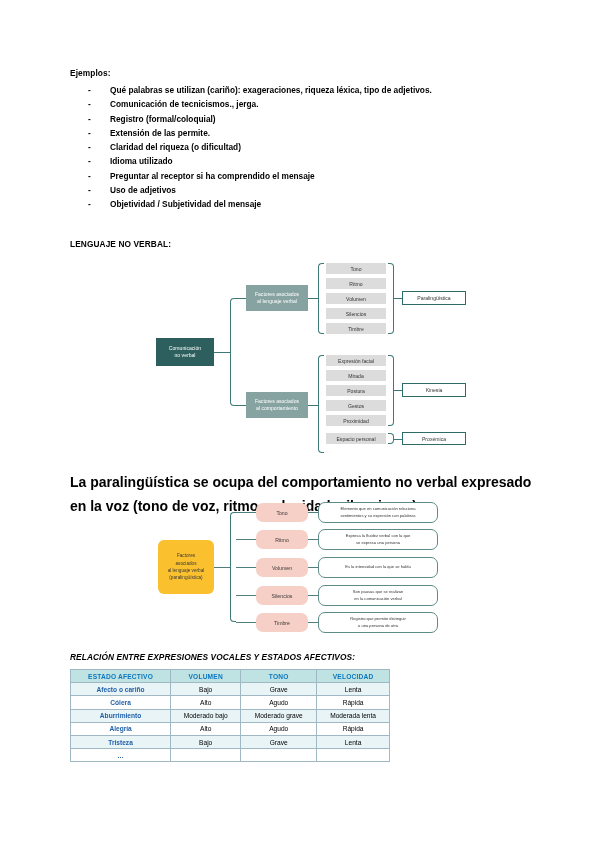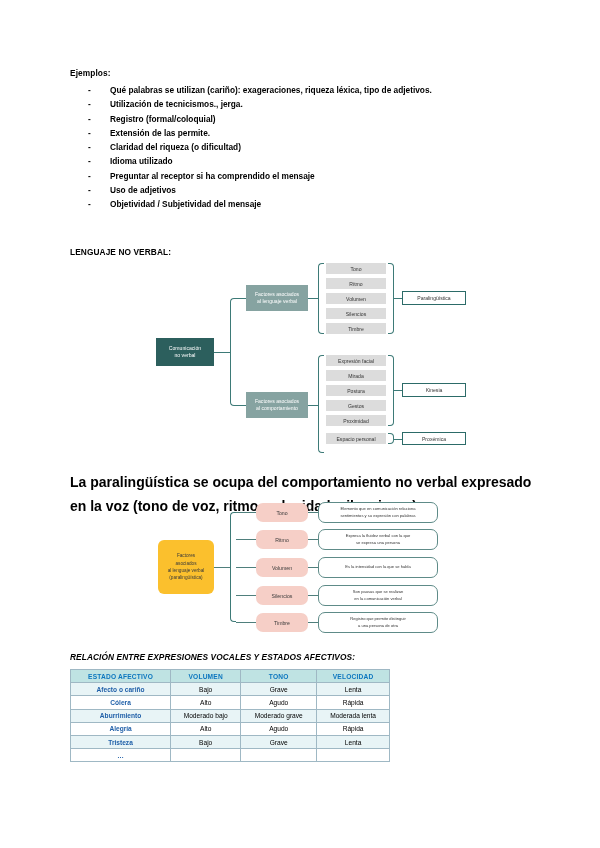--- a/index.html
+++ b/index.html
@@ -102,21 +102,21 @@
 
   <div class="sec-title" style="top:68px;">Ejemplos:</div>
 
   <div class="bullets">
     <div class="bullet">
       <span class="dash">-</span>
       <span>Qué palabras se utilizan (cariño): exageraciones, riqueza léxica, tipo de adjetivos.</span>
     </div>
     <div class="bullet">
       <span class="dash">-</span>
-      <span>Utilización de tecnicismos., jerga.</span>
+      <span>Comunicación de tecnicismos., jerga.</span>
     </div>
     <div class="bullet">
       <span class="dash">-</span>
       <span>Registro (formal/coloquial)</span>
     </div>
     <div class="bullet">
       <span class="dash">-</span>
       <span>Extensión de las permite.</span>
     </div>
     <div class="bullet">
@@ -134,21 +134,21 @@
     <div class="bullet">
       <span class="dash">-</span>
       <span>Uso de adjetivos</span>
     </div>
     <div class="bullet">
       <span class="dash">-</span>
       <span>Objetividad / Subjetividad del mensaje</span>
     </div>
   </div>
 
-  <div class="sec-title" style="top:239px;margin-top:8px;">LENGUAJE NO VERBAL:</div>
+  <div class="sec-title" style="top:239px;">LENGUAJE NO VERBAL:</div>
 
   <div id="diagram1">
 
     <div class="d1-root" style="left:6px; top:80px; width:58px; height:28px; white-space:pre-line;">Comunicación
 no verbal</div>
 
     <div class="ln lnh" style="left:64px; top:94px; width:16px;"></div>
 
     <div class="brk brk-l" style="left:80px; top:40px; width:6px; height:108px; border-radius:4px 0 0 4px;"></div>
 

